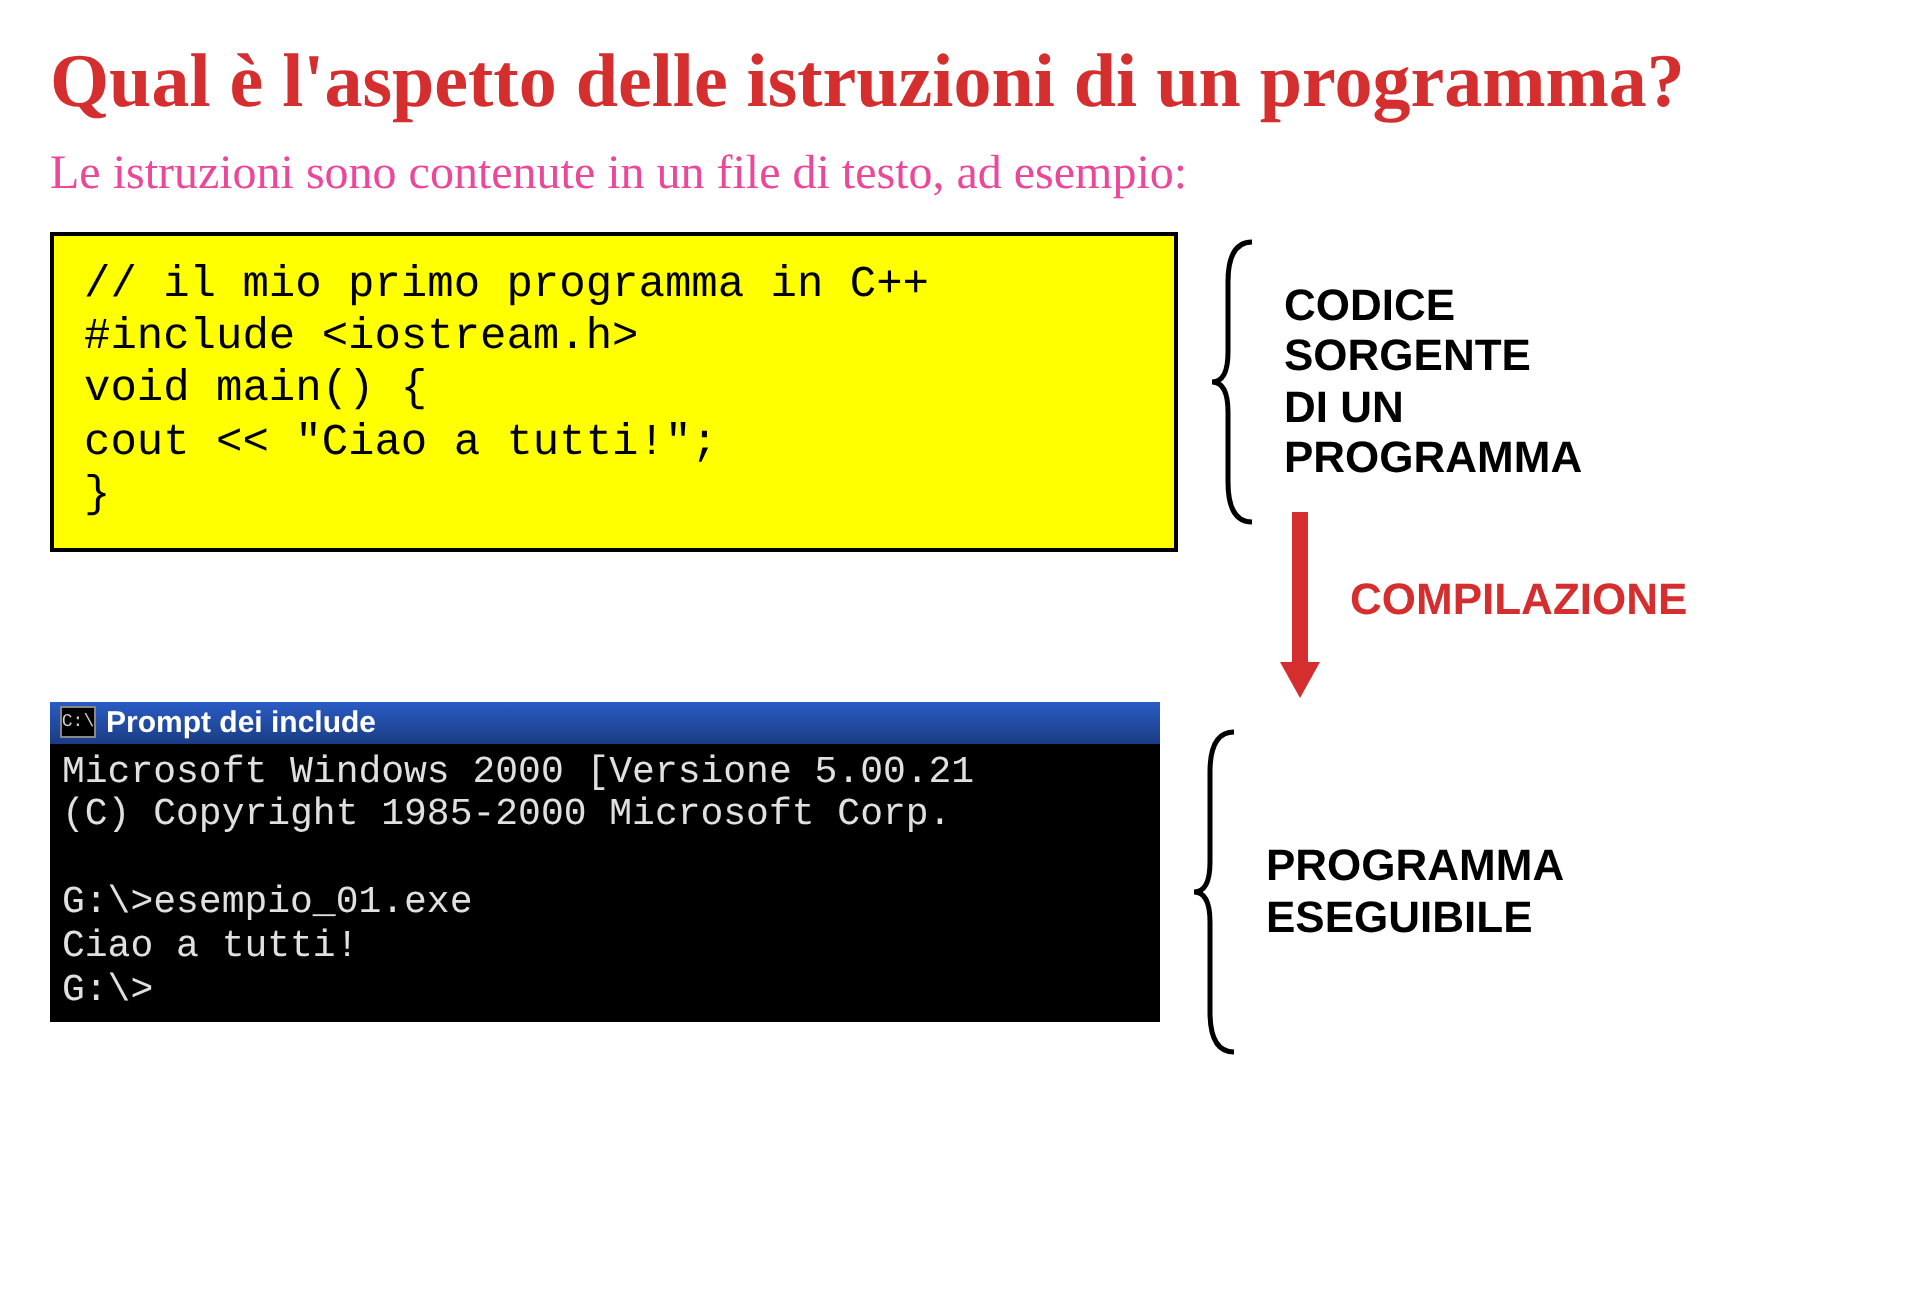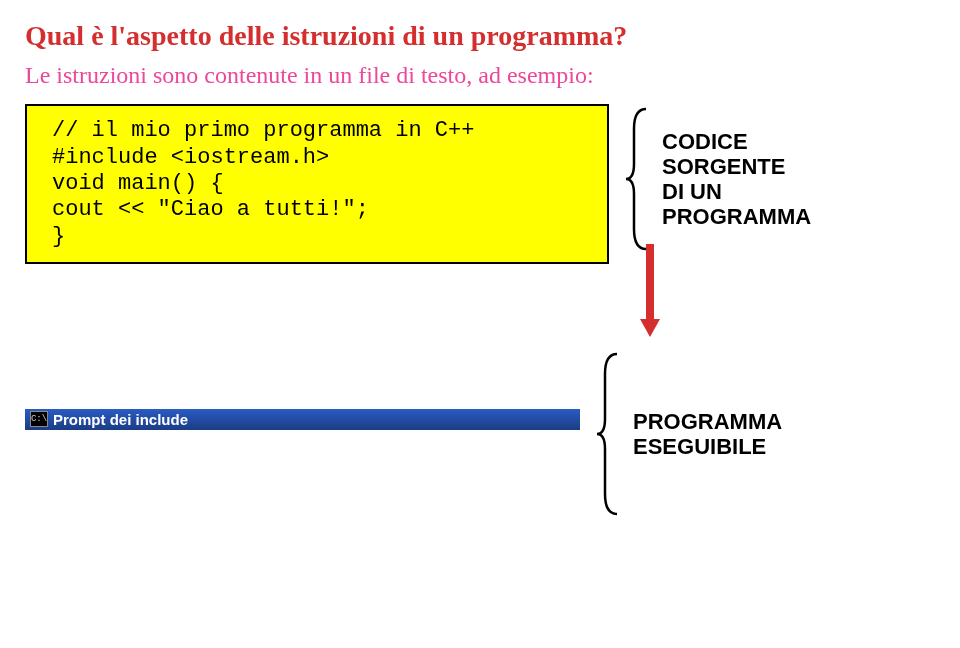--- a/index.html
+++ b/index.html
@@ -5,40 +5,40 @@
   body {
     margin: 0;
     padding: 20px 25px;
     font-family: Georgia, 'Times New Roman', serif;
     width: 960px;
     height: 648px;
     box-sizing: border-box;
     background: #fff;
   }
   .title {
-    font-size: 28px;
+    font-size: 38px;
     font-weight: bold;
     color: #d42e2e;
     line-height: 1.15;
     margin-bottom: 10px;
   }
   .subtitle {
     font-size: 24px;
     color: #ec4899;
     margin-bottom: 15px;
   }
   .content-row {
     display: flex;
     align-items: flex-start;
     gap: 15px;
   }
   .code-box {
     background: #ffff00;
     border: 2px solid #000;
-    padding: 12px 25px;
+    padding: 12px 15px;
     font-family: 'Courier New', monospace;
     font-size: 22px;
     white-space: pre;
     line-height: 1.2;
     flex: 0 0 auto;
     width: 530px;
   }
   .brace-label {
     display: flex;
     align-items: center;
@@ -133,28 +133,35 @@
 </div>
 
 <div class="lower-row">
   <div class="terminal">
     <div class="terminal-titlebar">
       <div class="titlebar-icon">
           <span class="titlebar-icon-inner">C:\</span>
         </div>
       <span class="titlebar-text">Prompt dei include</span>
     </div>
+    <div class="terminal-body"><span>Microsoft Windows 2000 [Versione 5.00.21</span>
+<span>(C) Copyright 1985-2000 Microsoft Corp.</span>
+<span></span>
+<span>G:\&gt;esempio_01.exe</span>
+<span>Ciao a tutti!</span>
+<span>G:\&gt;</span></div>
   </div>
 
   <div style="display:flex;flex-direction:column;align-items:flex-start;gap:0;position:relative;top:-40px;">
     <div style="display:flex;align-items:center;gap:10px;margin-left:40px;">
       <svg class="brace-svg" width="30" height="100" viewBox="0 0 30 100">
         <line x1="15" y1="5" x2="15" y2="85" stroke="#d42e2e" stroke-width="8"></line>
         <polygon points="15,98 5,80 25,80" fill="#d42e2e"></polygon>
       </svg>
+      <div class="compile-label">COMPILAZIONE</div>
     </div>
 
     <div class="brace-label" style="margin-top:10px;">
       <svg class="brace-svg" width="30" height="170" viewBox="0 0 30 170">
         <path d="M 22 5 Q 10 5 10 25 L 10 70 Q 10 85 2 85 Q 10 85 10 100 L 10 145 Q 10 165 22 165" stroke="#000" stroke-width="2.5" fill="none"></path>
       </svg>
       <div class="label-text" style="white-space:pre-line;">PROGRAMMA
 ESEGUIBILE</div>
     </div>
   </div>

